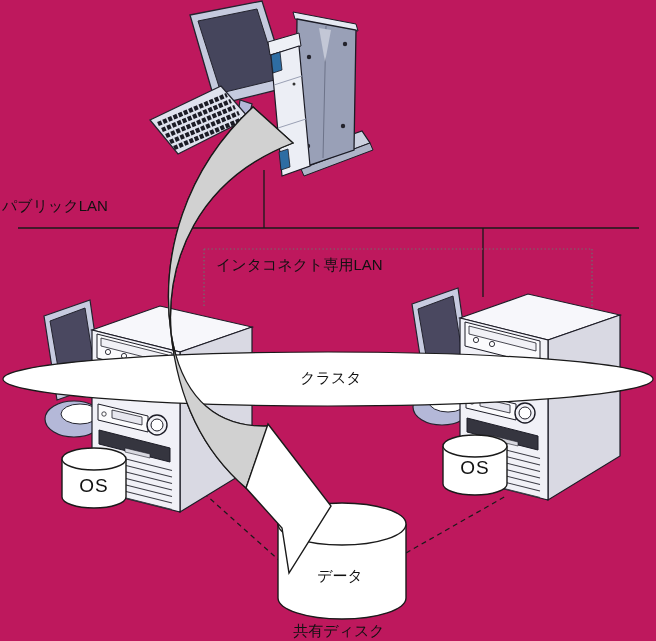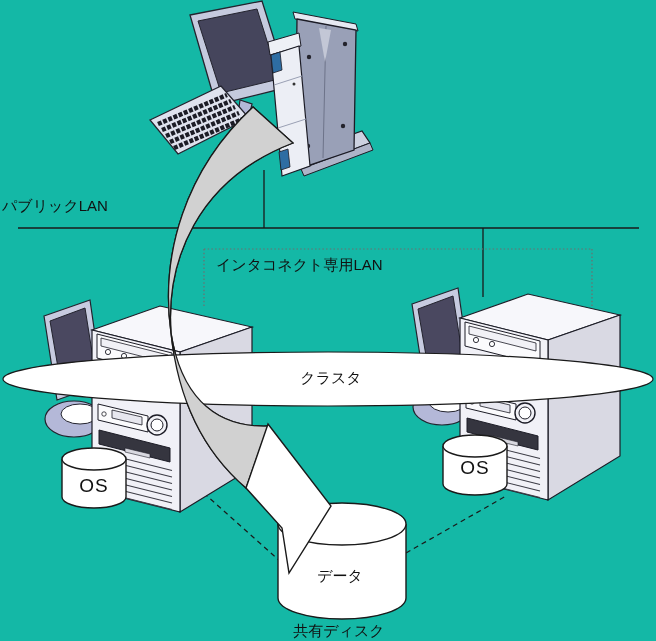--- a/index.html
+++ b/index.html
@@ -1,16 +1,16 @@
 <!DOCTYPE html>
 <html><head>
 <meta charset="utf-8">
 <style>
   html,body{margin:0;padding:0;background:#ffffff;}
-  .stage{position:relative;width:656px;height:641px;background:#14b8a6;overflow:hidden;
+  .stage{position:relative;width:656px;height:641px;background:#be185d;overflow:hidden;
          font-family:"Liberation Sans","DejaVu Sans",sans-serif;}
   svg{display:block;}
   text{font-family:"Liberation Sans","DejaVu Sans",sans-serif;fill:#111;}
   .lbl{font-size:15px;}
   .lbl-os{font-size:19px;letter-spacing:1px;}
 </style>
 </head>
 <body>
 
 <div class="stage">

